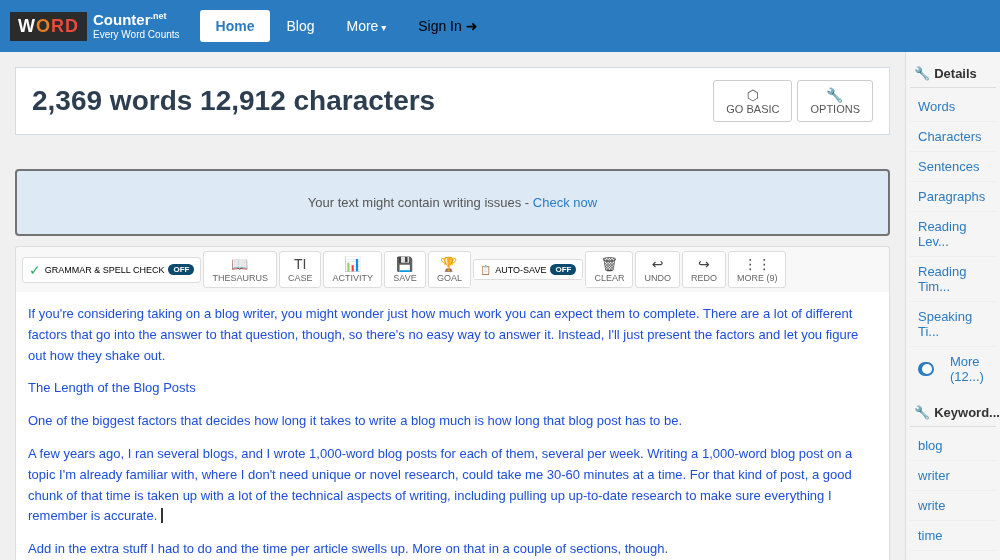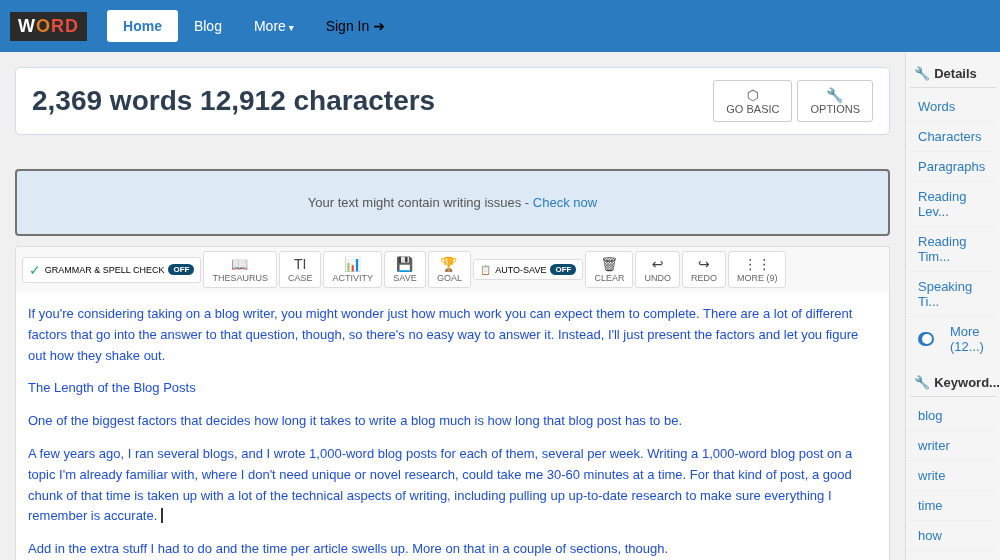--- a/index.html
+++ b/index.html
@@ -69,21 +69,21 @@
     .left-panel {
       flex: 1;
       padding: 15px;
       overflow: hidden;
     }
 
     
     .stats-bar {
       background: white;
       border: 1px solid #d0dde8;
-      border-radius: 5px;
+      border-radius: 0;
       padding: 12px 16px;
       display: flex;
       align-items: center;
       justify-content: space-between;
       margin-bottom: 10px;
       gap: 23px;
     }
     .stats-count {
       font-size: 28px;
       font-weight: bold;
@@ -253,20 +253,24 @@
       margin-bottom: 4px;
     }
   </style>
 </head>
 <body>
 
 <div class="header">
   <div class="logo">
     <div class="logo-box">
       W<span class="o">O</span><span class="r">R</span><span class="d">D</span>
+    </div>
+    <div class="logo-subtitle">
+      <div class="counter">Counter<sup style="font-size:9px">.net</sup></div>
+      <div class="tagline">Every Word Counts</div>
     </div>
   </div>
   <nav class="nav">
     <a class="nav-item active">Home</a>
     <a class="nav-item">Blog</a>
     <a class="nav-item dropdown">More</a>
     <a class="nav-item signin">Sign In ➜</a>
   </nav>
 </div>
 
@@ -352,20 +356,21 @@
   </div>
 
   <div class="right-panel">
     <div class="right-panel-inner">
       <div class="section-header">
         <span class="wrench">🔧</span>
         <span>Details</span>
       </div>
       <div class="sidebar-item">Words</div>
       <div class="sidebar-item">Characters</div>
+      <div class="sidebar-item">Sentences</div>
       <div class="sidebar-item">Paragraphs</div>
       <div class="sidebar-item">Reading Lev...</div>
       <div class="sidebar-item">Reading Tim...</div>
       <div class="sidebar-item">Speaking Ti...</div>
       <div class="more-toggle">
         <div class="toggle-switch"></div>
         <span>More (12...)</span>
       </div>
       <div class="keywords-section">
         <div class="keywords-header">

